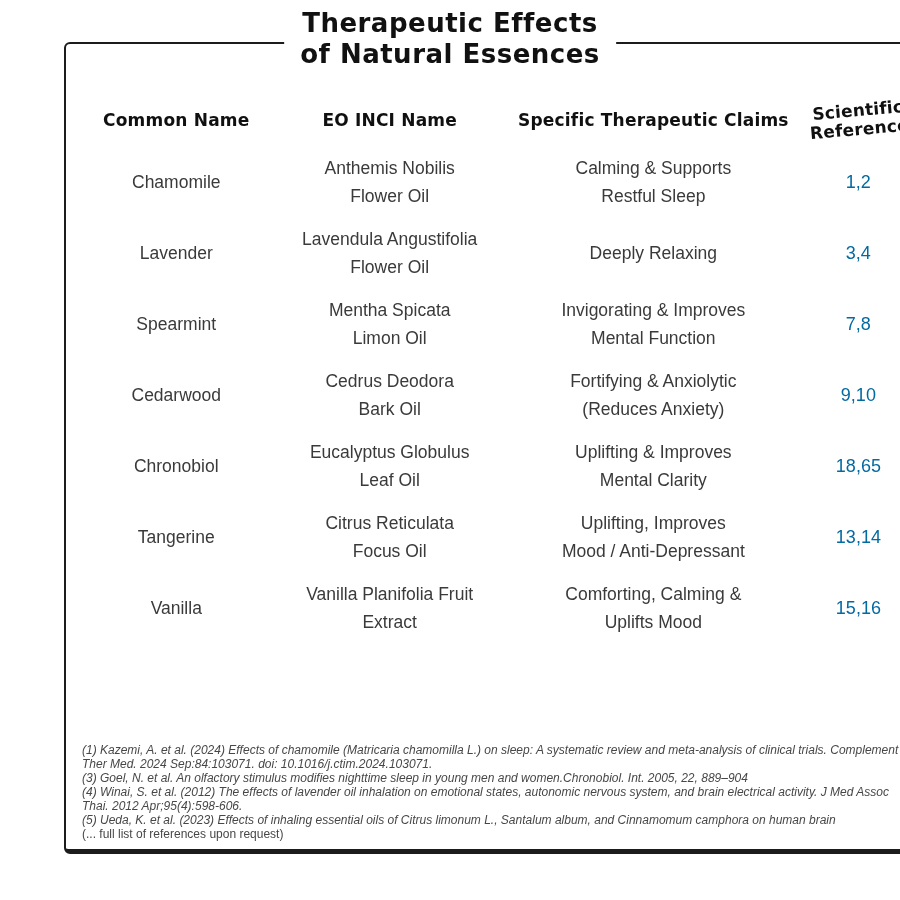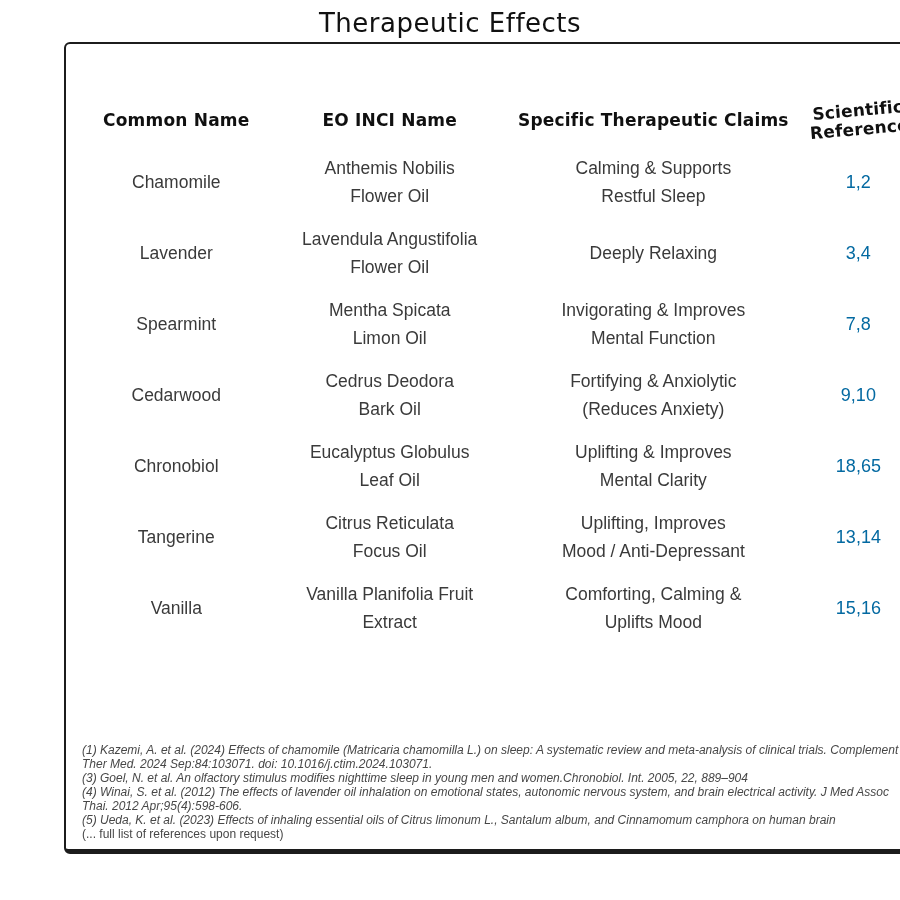--- a/index.html
+++ b/index.html
@@ -26,21 +26,21 @@
 
   
   .title {
     position: absolute;
     top: 8px; left: 50%;
     transform: translateX(-50%);
     background: #ffffff;
     padding: 0 16px;
     text-align: center;
     font-family: "DejaVu Sans", sans-serif;
-    font-weight: 400;
+    font-weight: 700;
     font-size: 26px;
     line-height: 31px;
     letter-spacing: 0.5px;
     color: #111111;
     white-space: nowrap;
     z-index: 2;
   }
 
   
   .table {
@@ -176,15 +176,16 @@
   <div class="footnote">(4)  Winai, S. et al. (2012) The effects of lavender oil inhalation on emotional states, autonomic nervous system, and brain electrical activity. J Med Assoc Thai. 2012 Apr;95(4):598-606.</div>
 
   <div class="footnote">(5) Ueda, K. et al. (2023) Effects of inhaling essential oils of Citrus limonum L., Santalum album, and Cinnamomum camphora on human brain</div>
 <div class="footnote closing">(... full list of references upon request)</div>
       </div>
 
   </div>
 
   <div class="title">
     <div>Therapeutic Effects</div>
+    <div>of Natural Essences</div>
   </div>
 
 </div>
 
 </body></html>

